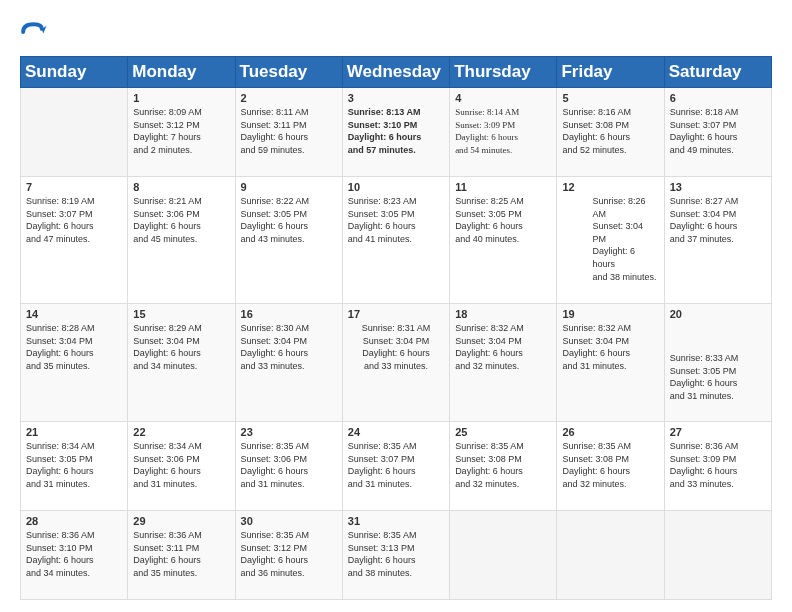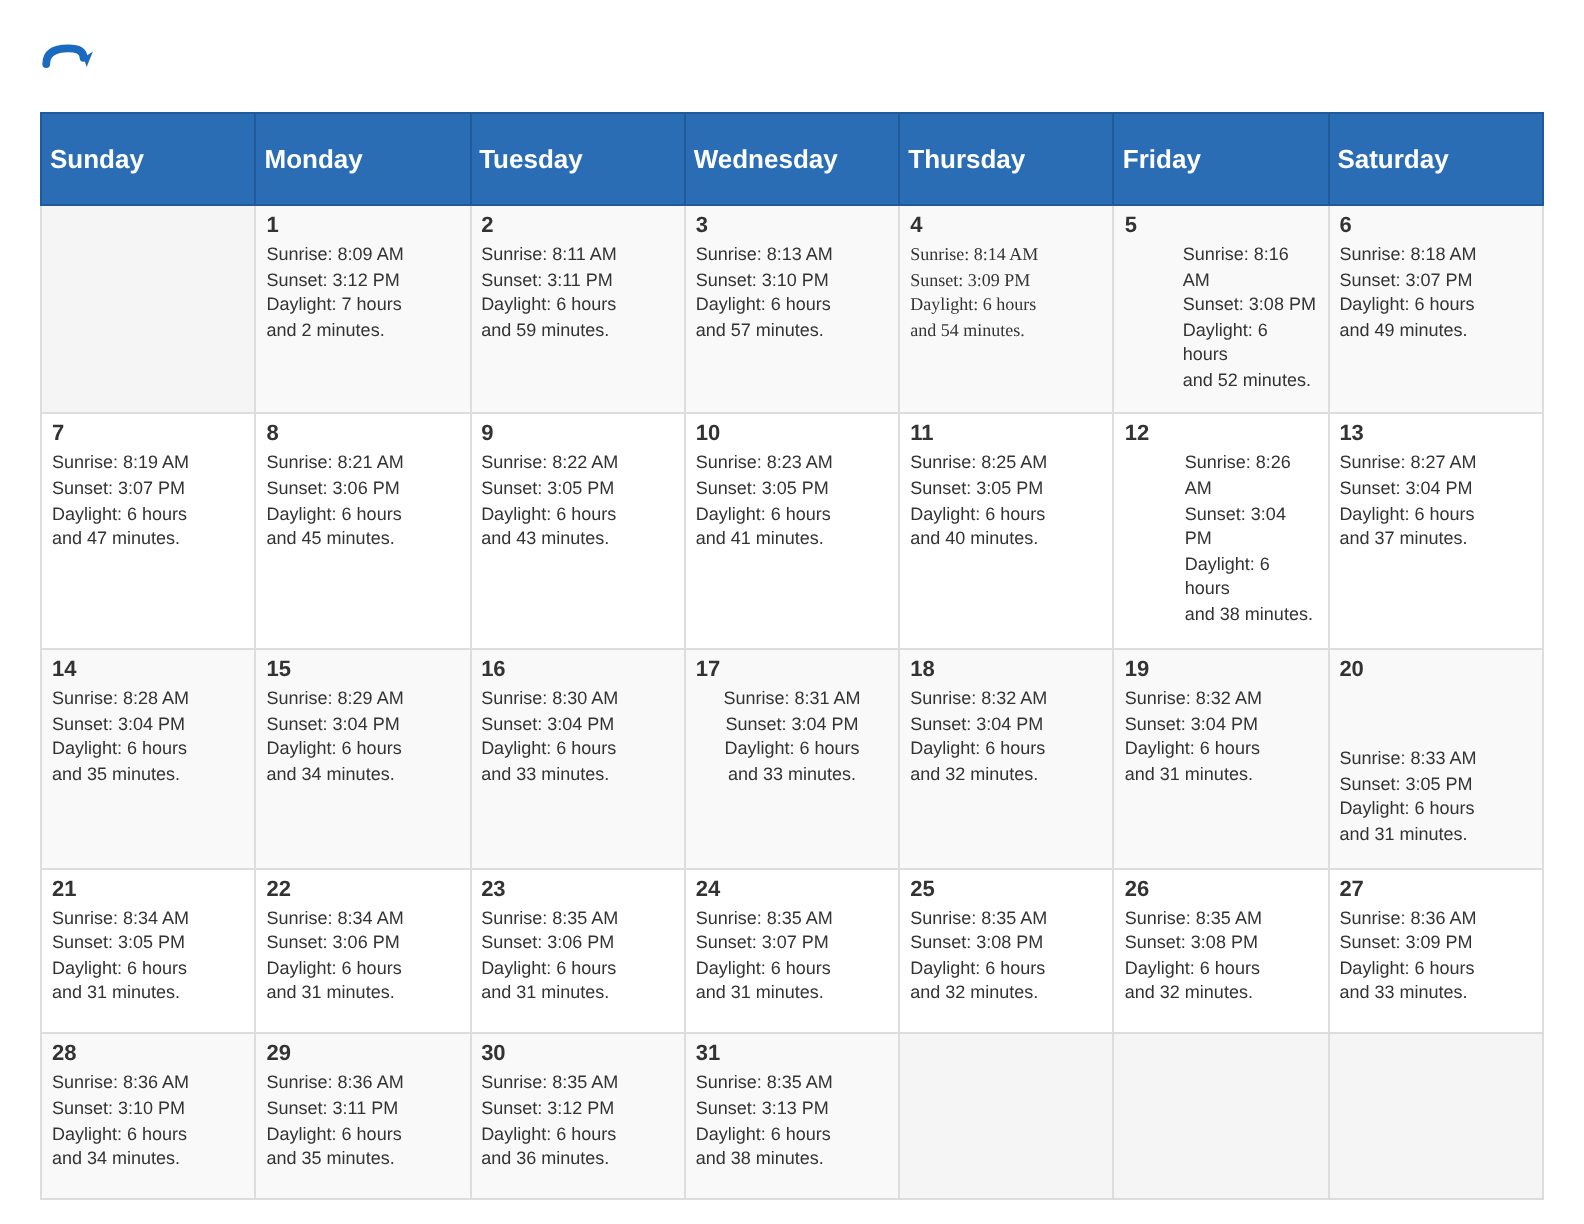--- a/index.html
+++ b/index.html
@@ -57,23 +57,23 @@
     .calendar {
       flex: 1;
       border: 1px solid #ccc;
       border-collapse: collapse;
       width: 100%;
       table-layout: fixed;
     }
     .calendar th {
       background-color: #2a6db5;
       color: #fff;
-      font-size: 13px;
+      font-size: 17px;
       font-weight: bold;
-      padding: 15px 4px;
+      padding: 5px 4px;
       text-align: left;
       border: 1px solid #1e5a9c;
       margin-left: 40px;
     }
     .calendar td {
       vertical-align: top;
       padding: 4px 5px;
       border: 1px solid #ddd;
       font-size: 9.5px;
       color: #333;
@@ -146,35 +146,35 @@
           </td>
           <td>
             <span class="day-num">2</span>
             <div class="day-info" style="white-space: pre-line;">Sunrise: 8:11 AM
 Sunset: 3:11 PM
 Daylight: 6 hours
 and 59 minutes.</div>
           </td>
           <td>
             <span class="day-num">3</span>
-            <div class="day-info" style="white-space: pre-line;">Sunrise: 8:13 AM
+            <div class="day-info" style="white-space: pre-line; font-weight: bold;">Sunrise: 8:13 AM
 Sunset: 3:10 PM
 Daylight: 6 hours
 and 57 minutes.</div>
           </td>
           <td>
             <span class="day-num">4</span>
             <div class="day-info" style="white-space: pre-line; font-family: Liberation Serif, serif;">Sunrise: 8:14 AM
 Sunset: 3:09 PM
 Daylight: 6 hours
 and 54 minutes.</div>
           </td>
           <td>
             <span class="day-num">5</span>
-            <div class="day-info" style="white-space: pre-line; margin-left: 29px;">Sunrise: 8:16 AM
+            <div class="day-info" style="white-space: pre-line;">Sunrise: 8:16 AM
 Sunset: 3:08 PM
 Daylight: 6 hours
 and 52 minutes.</div>
           </td>
           <td>
             <span class="day-num">6</span>
             <div class="day-info" style="white-space: pre-line;">Sunrise: 8:18 AM
 Sunset: 3:07 PM
 Daylight: 6 hours
 and 49 minutes.</div>

